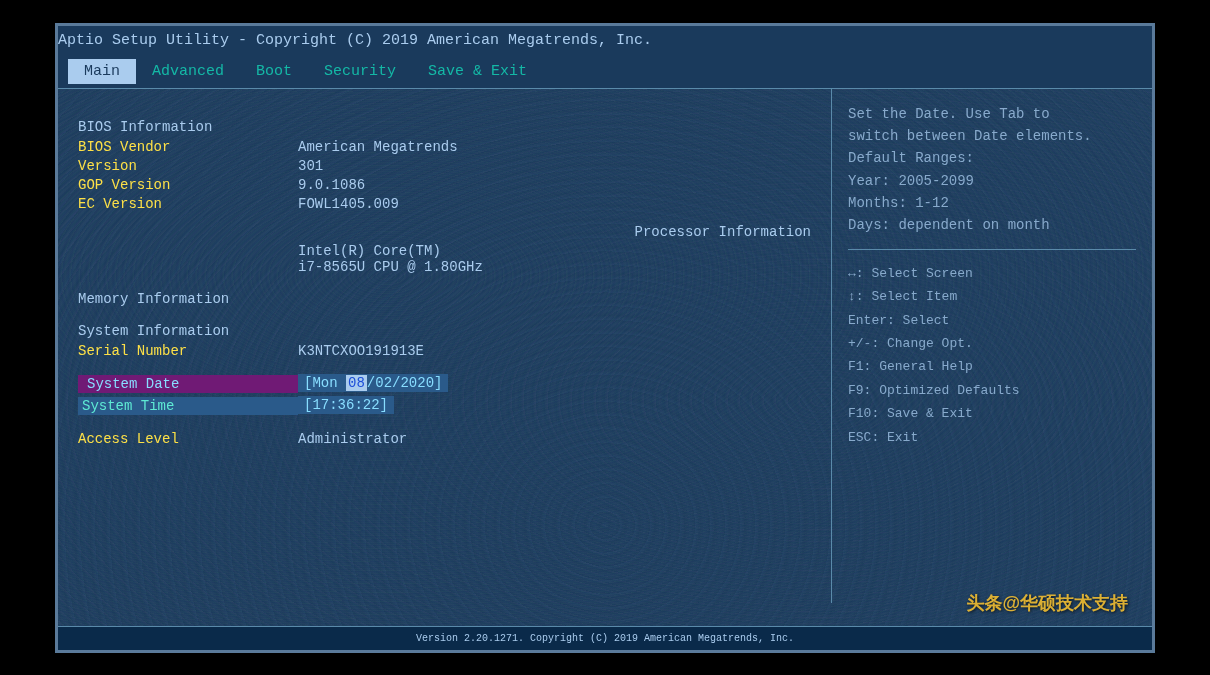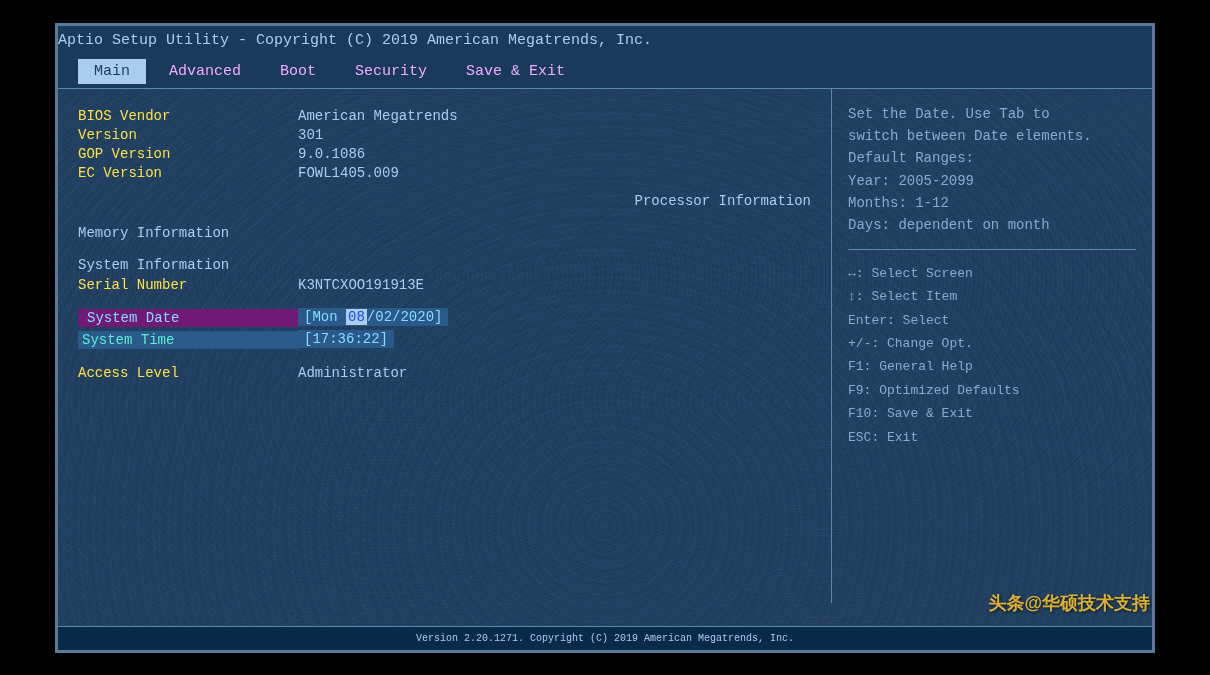--- a/index.html
+++ b/index.html
@@ -38,29 +38,29 @@
       text-align: left;
       padding: 6px 0;
       font-size: 15px;
       position: relative;
       z-index: 1;
     }
     .menu-bar {
       display: flex;
       background: #1a3a5c;
       border-bottom: 1px solid #5a8aaa;
-      padding: 4px 20px;
-      gap: 7px;
+      padding: 4px 10px;
+      gap: 0;
       position: relative;
       z-index: 1;
     }
     .menu-item {
       padding: 4px 16px;
       font-size: 15px;
-      color: #f0abfc;
+      color: #14b8a6;
       cursor: pointer;
     }
     .menu-item.active {
       background: #aaccee;
       color: #1a3a5c;
     }
     .content-area {
       display: flex;
       height: calc(100% - 80px - 30px);
       position: relative;
@@ -144,21 +144,21 @@
       position: absolute;
       bottom: 0;
       left: 0;
       right: 0;
       z-index: 1;
       border-top: 1px solid #5a8aaa;
     }
     .watermark {
       position: absolute;
       bottom: 35px;
-      right: 2px;
+      right: 24px;
       color: rgba(255,200,50,0.85);
       font-size: 18px;
       font-weight: bold;
       font-family: 'SimHei', 'Microsoft YaHei', sans-serif;
       z-index: 10;
       text-shadow: 1px 1px 3px rgba(0,0,0,0.7);
     }
   </style>
 </head>
 <body>
@@ -184,39 +184,47 @@
     </div>
     <div class="menu-item">
       <span>Save &amp; Exit</span>
     </div>
   </div>
 
   <div class="content-area">
 
     <div class="main-panel">
 
+      <div class="section-title">BIOS Information</div>
       <div class="info-row">
         <span class="info-label">BIOS Vendor</span>
         <span class="info-value">American Megatrends</span>
       </div>
       <div class="info-row">
         <span class="info-label">Version</span>
         <span class="info-value">301</span>
       </div>
       <div class="info-row">
         <span class="info-label">GOP Version</span>
         <span class="info-value">9.0.1086</span>
       </div>
       <div class="info-row">
         <span class="info-label">EC Version</span>
         <span class="info-value">FOWL1405.009</span>
       </div>
 
       <div style="margin-top:12px;text-align:right;">
         <span>Processor Information</span>
+      </div>
+      <div class="info-row">
+        <span class="info-label"></span>
+        <span class="info-value">
+          <span>Intel(R) Core(TM)</span><br>
+          <span>i7-8565U CPU @ 1.80GHz</span>
+        </span>
       </div>
 
       <div style="margin-top:16px;">
         <div class="section-title">Memory Information</div>
       </div>
 
       <div style="margin-top:16px;">
         <div class="section-title">System Information</div>
         <div class="info-row">
           <span class="info-label">Serial Number</span>

